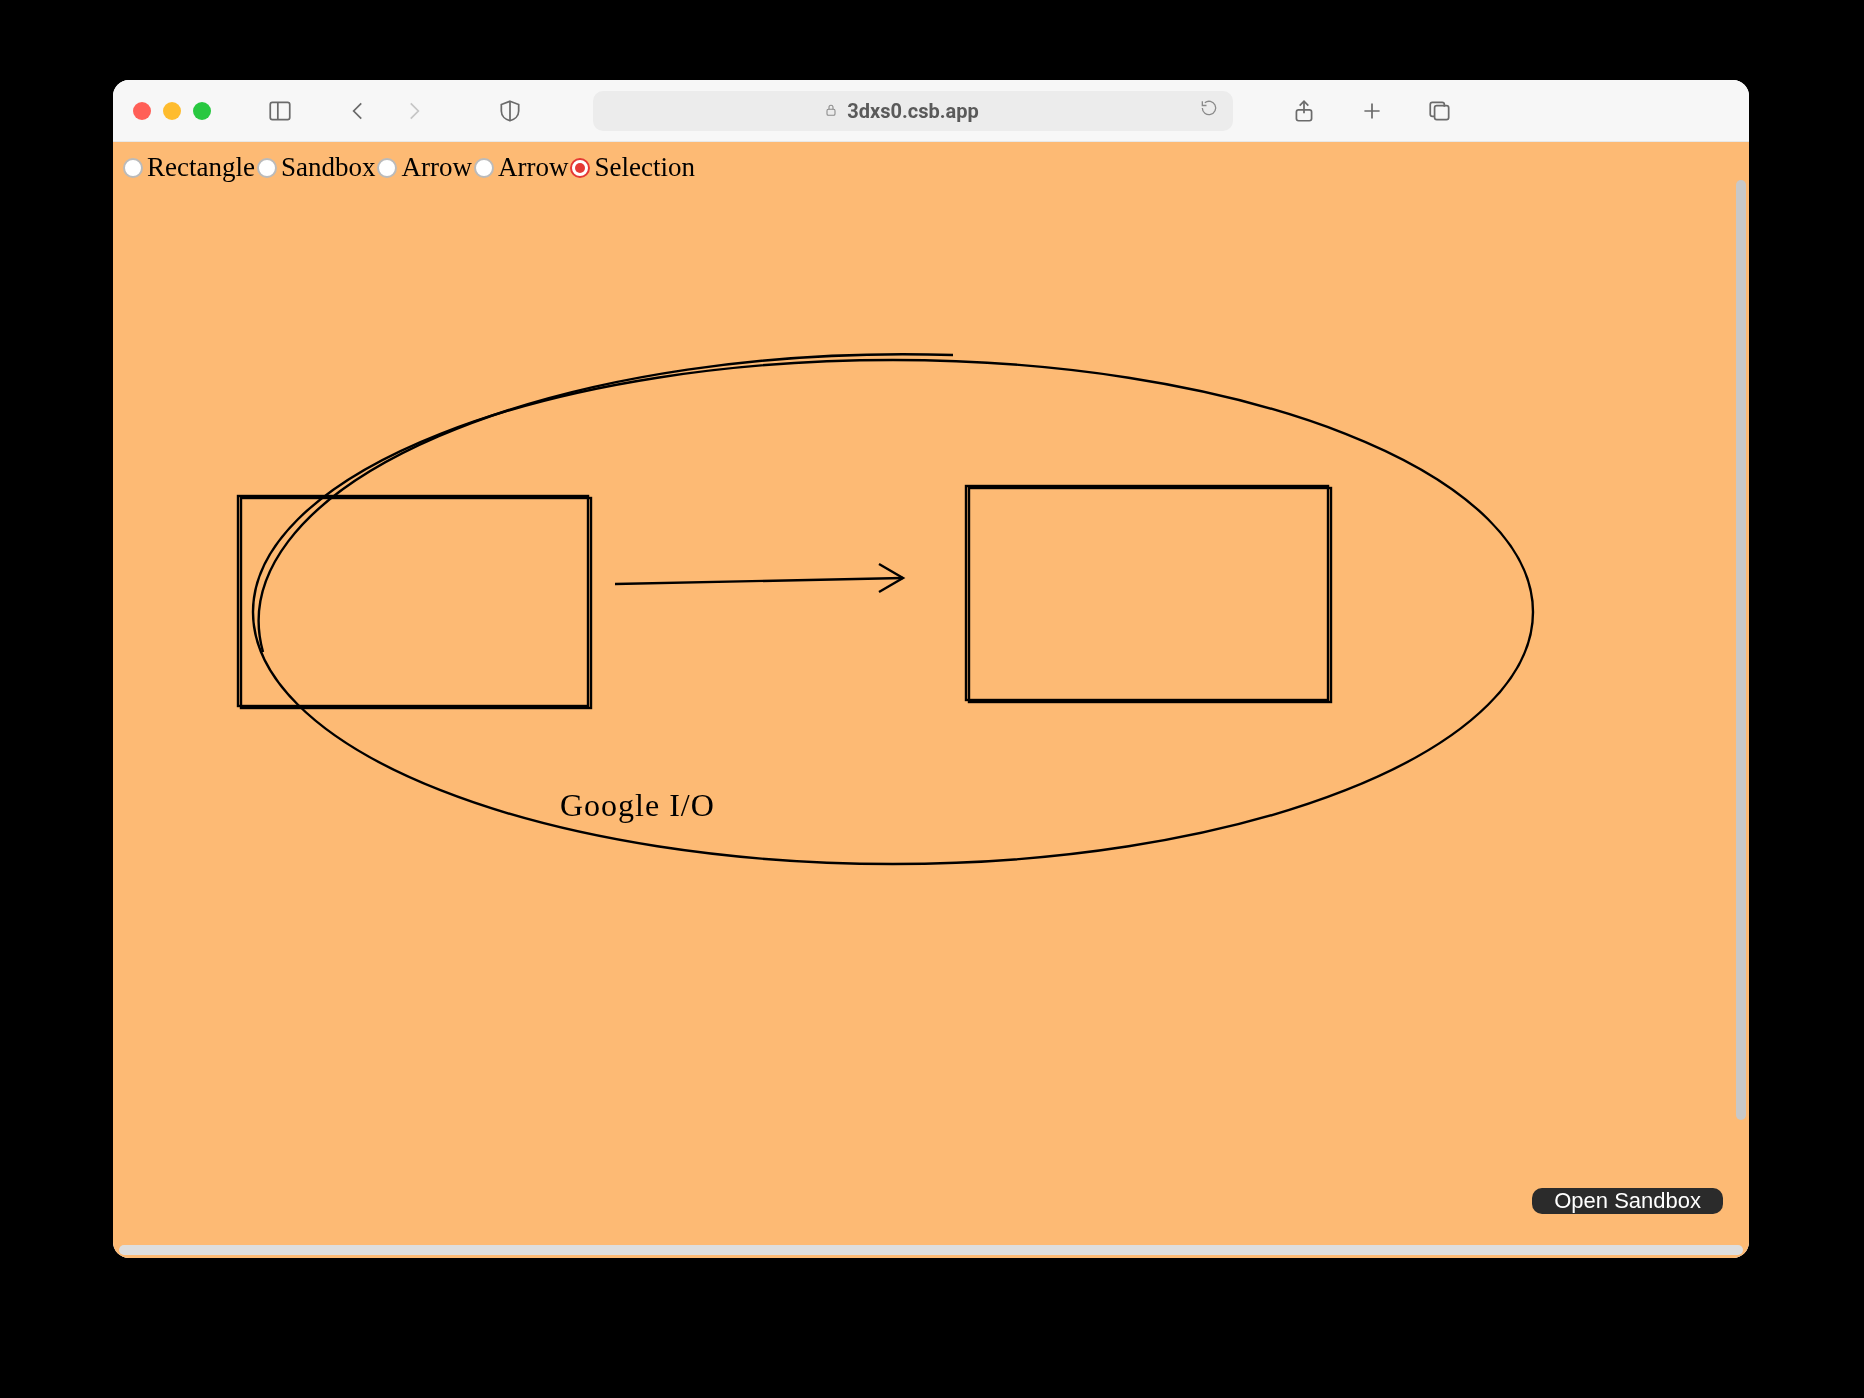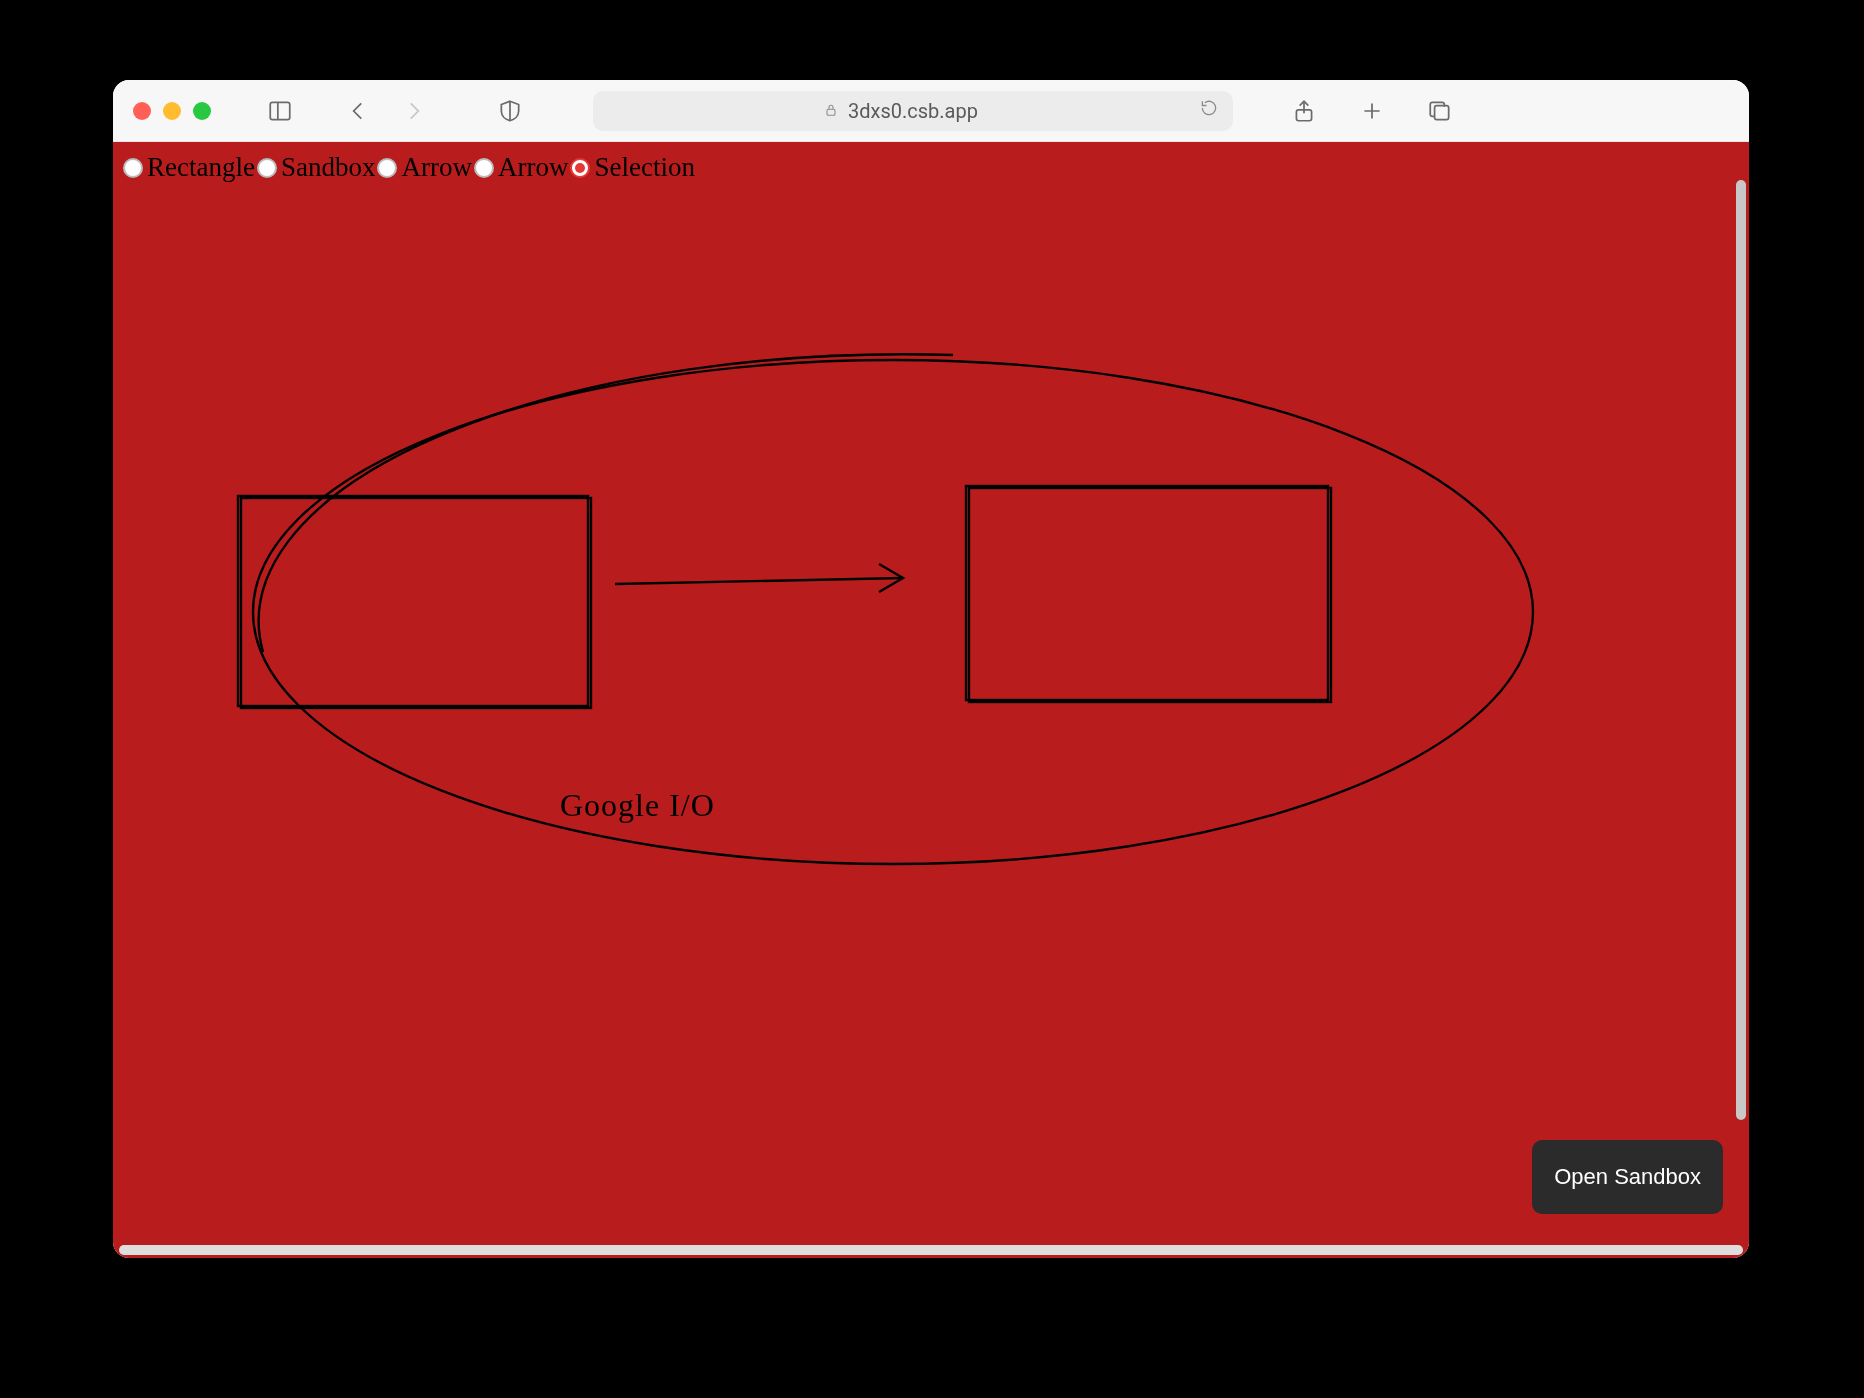--- a/index.html
+++ b/index.html
@@ -19,21 +19,21 @@
       border-radius:16px;
       box-shadow:0 30px 60px rgba(0,0,0,.5);
       display:flex; flex-direction:column;
       overflow:hidden;
     }
     .titlebar {
       height:62px;
       background:#f7f7f7;
       border-bottom:1px solid #e8e8e8;
       display:flex; align-items:center;
-      padding:0 20px; gap:22px;
+      padding:0 20px; gap:22px;font-weight:bold;
     }
     .traffic { display:flex; gap:12px; margin-right:28px; }
     .dot { width:18px; height:18px; border-radius:50%; }
     .dot.red { background:#ff5f57; }
     .dot.yellow { background:#febc2e; }
     .dot.green { background:#28c840; }
     .tb-btn { width:38px; height:38px; display:flex; align-items:center; justify-content:center; color:#6b6b6b; }
     .tb-btn.dim { color:#c6c6c6; }
     .nav-group { display:flex; gap:18px; margin:0 36px 0 18px; }
     .shield { width:28px; height:28px; color:#6b6b6b; }
@@ -43,21 +43,21 @@
       background:#ececec;
       border-radius:10px;
       display:flex; align-items:center; justify-content:center;
       color:#5a5a5a; font-size:20px;
       position:relative; margin-left:42px;
     }
     .url-bar .lock { position:absolute; left:230px; color:#8a8a8a; }
     .url-bar .reload { position:absolute; right:14px; color:#8a8a8a; }
     .tb-right { display:flex; gap:30px; margin-left:30px; }
     .content {
-      flex:1; position:relative; background:#b91c1c; overflow:hidden;
+      flex:1; position:relative; background:#fdba74; overflow:hidden;
     }
     .tool-row {
       position:absolute; left:10px; top:10px;
       display:flex; align-items:center;
       color:#000; font-size:27px;
       font-family:Georgia, "Times New Roman", serif;
     }
     .tool-item { display:flex; align-items:center; gap:4px; margin-right:2px; }
     .radio {
       display:inline-block; width:20px; height:20px; border:2px solid #bbb; border-radius:50%;
@@ -70,21 +70,21 @@
     .canvas-area {
       position:absolute; left:0; top:0; right:0; bottom:0;
     }
     .drawing-text {
       position:absolute; font-family:"Comic Sans MS","Bradley Hand","Segoe Script",cursive;
       font-size:32px; letter-spacing:1px; color:#000;text-align:center;
     }
     .open-sandbox {
       position:absolute; right:26px; bottom:44px;
       background:#2b2b2b; color:#fff;
-      font-size:22px; padding:24px 22px;
+      font-size:22px; padding:0 22px;
       border-radius:10px; cursor:pointer; border:0;
     }
     .scroll-v {
       position:absolute; right:3px; top:38px; width:10px; height:940px;
       background:#c8c8c8; border-radius:5px;
     }
     .scroll-h {
       position:absolute; left:6px; right:6px; bottom:3px; height:10px;
       background:#dedede; border-radius:5px;
     }

